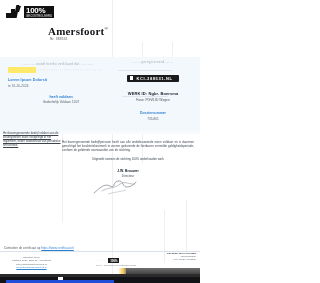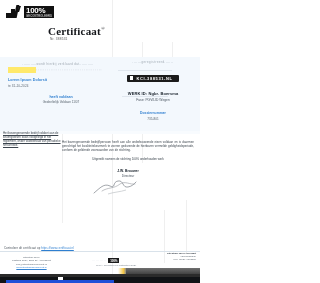--- a/index.html
+++ b/index.html
@@ -220,21 +220,21 @@
       <div class="bar" style="left:9px;top:0px;width:3px;height:13px;transform:skewX(-12deg);"></div>
       <div class="bar" style="left:12px;top:1px;width:2px;height:6px;transform:skewX(-18deg);"></div>
     </div>
     <div class="logo-stack">
       <div class="logo-box">100%</div>
       <div class="logo-sub">GECONTROLEERD</div>
     </div>
   </div>
 
   <div class="title">
-    <span>Certificaat</span><span class="title-sup">®</span>
+    <span>Amersfoort</span><span class="title-sup">®</span>
   </div>
   <div class="certno">Nr. 388531</div>
 
   <div class="band"></div>
   <div class="band2"></div>
 
   <div class="lcol">
     <div class="dotline">............wordt hierbij verklaard dat............</div>
     <div class="hl-row">
       <div class="hl"></div>

